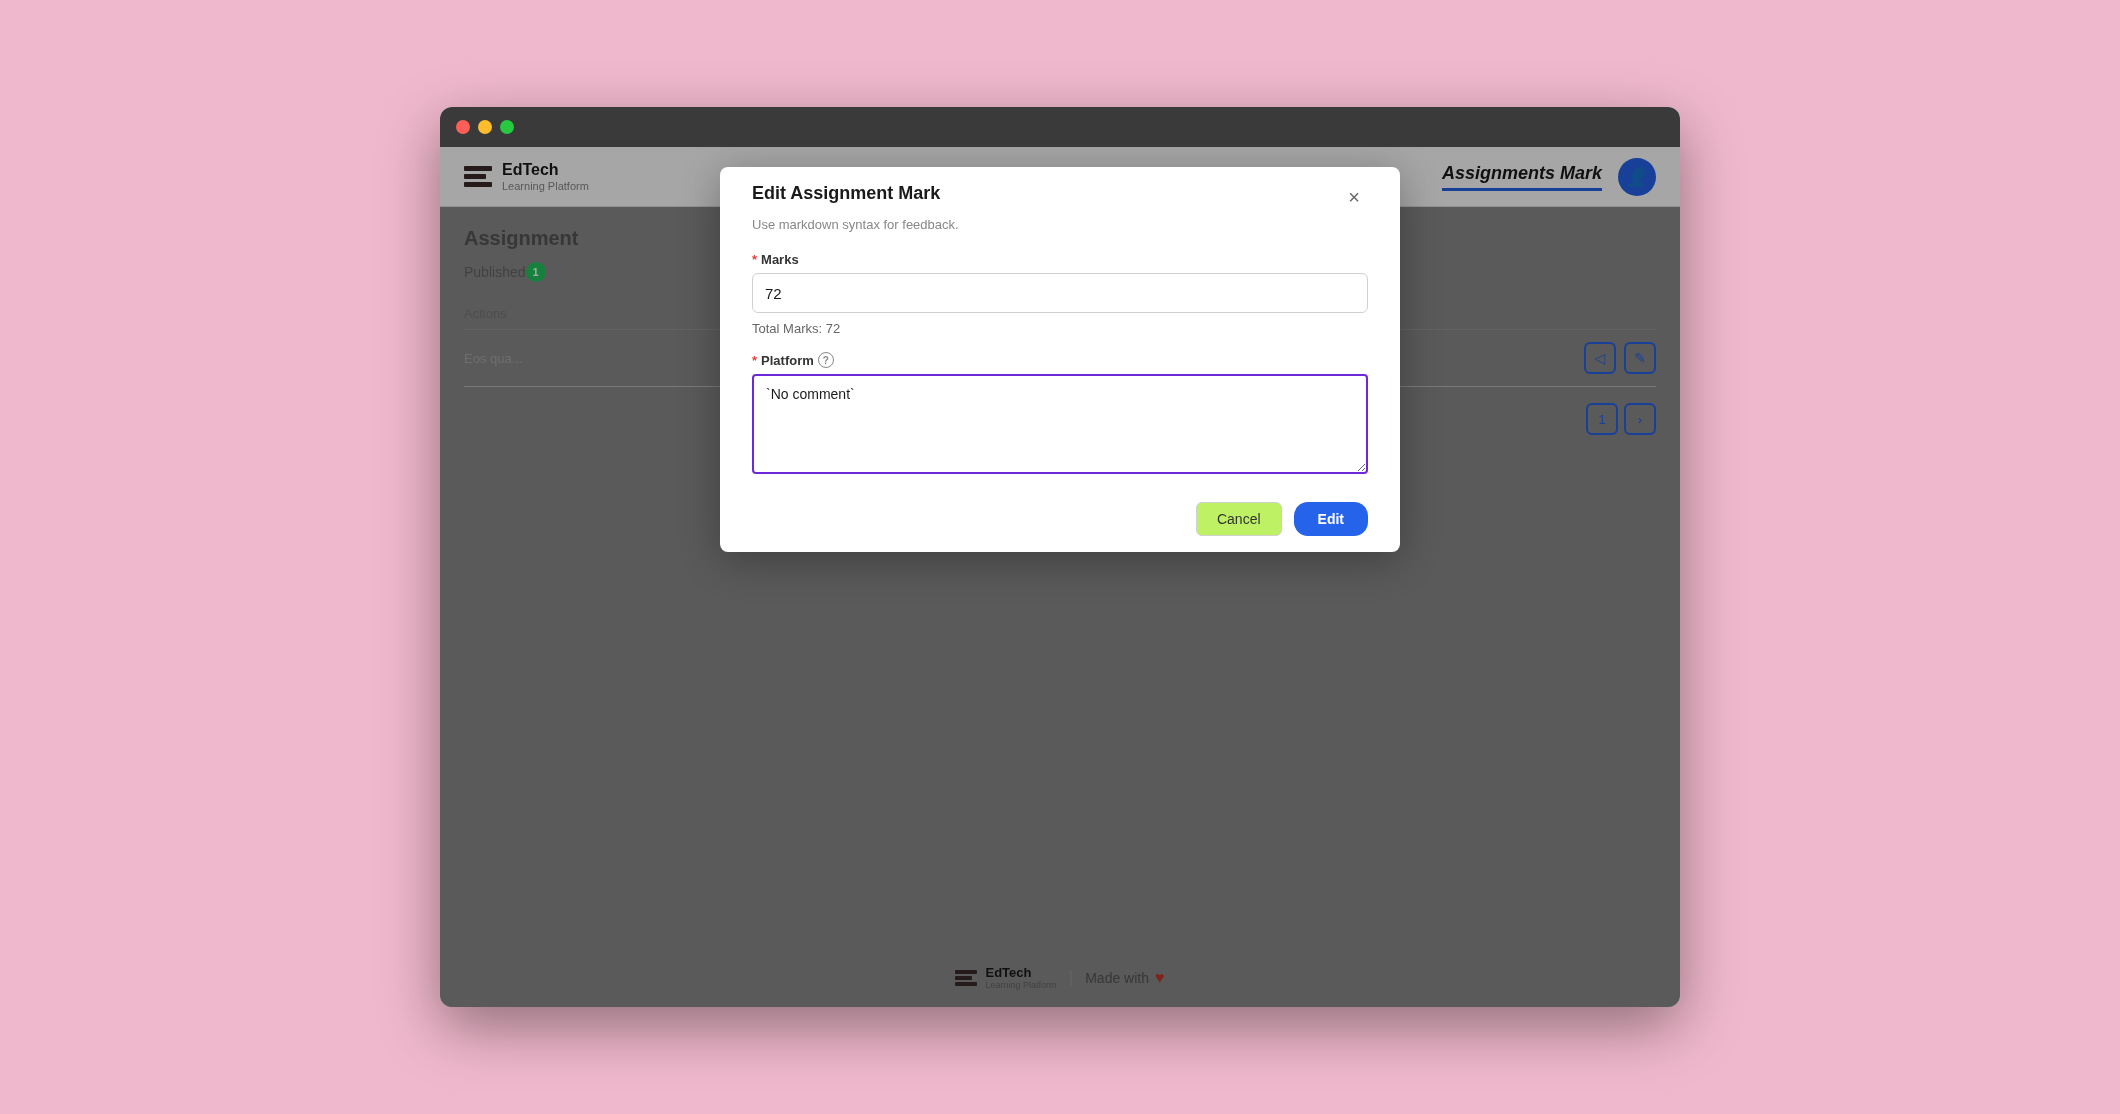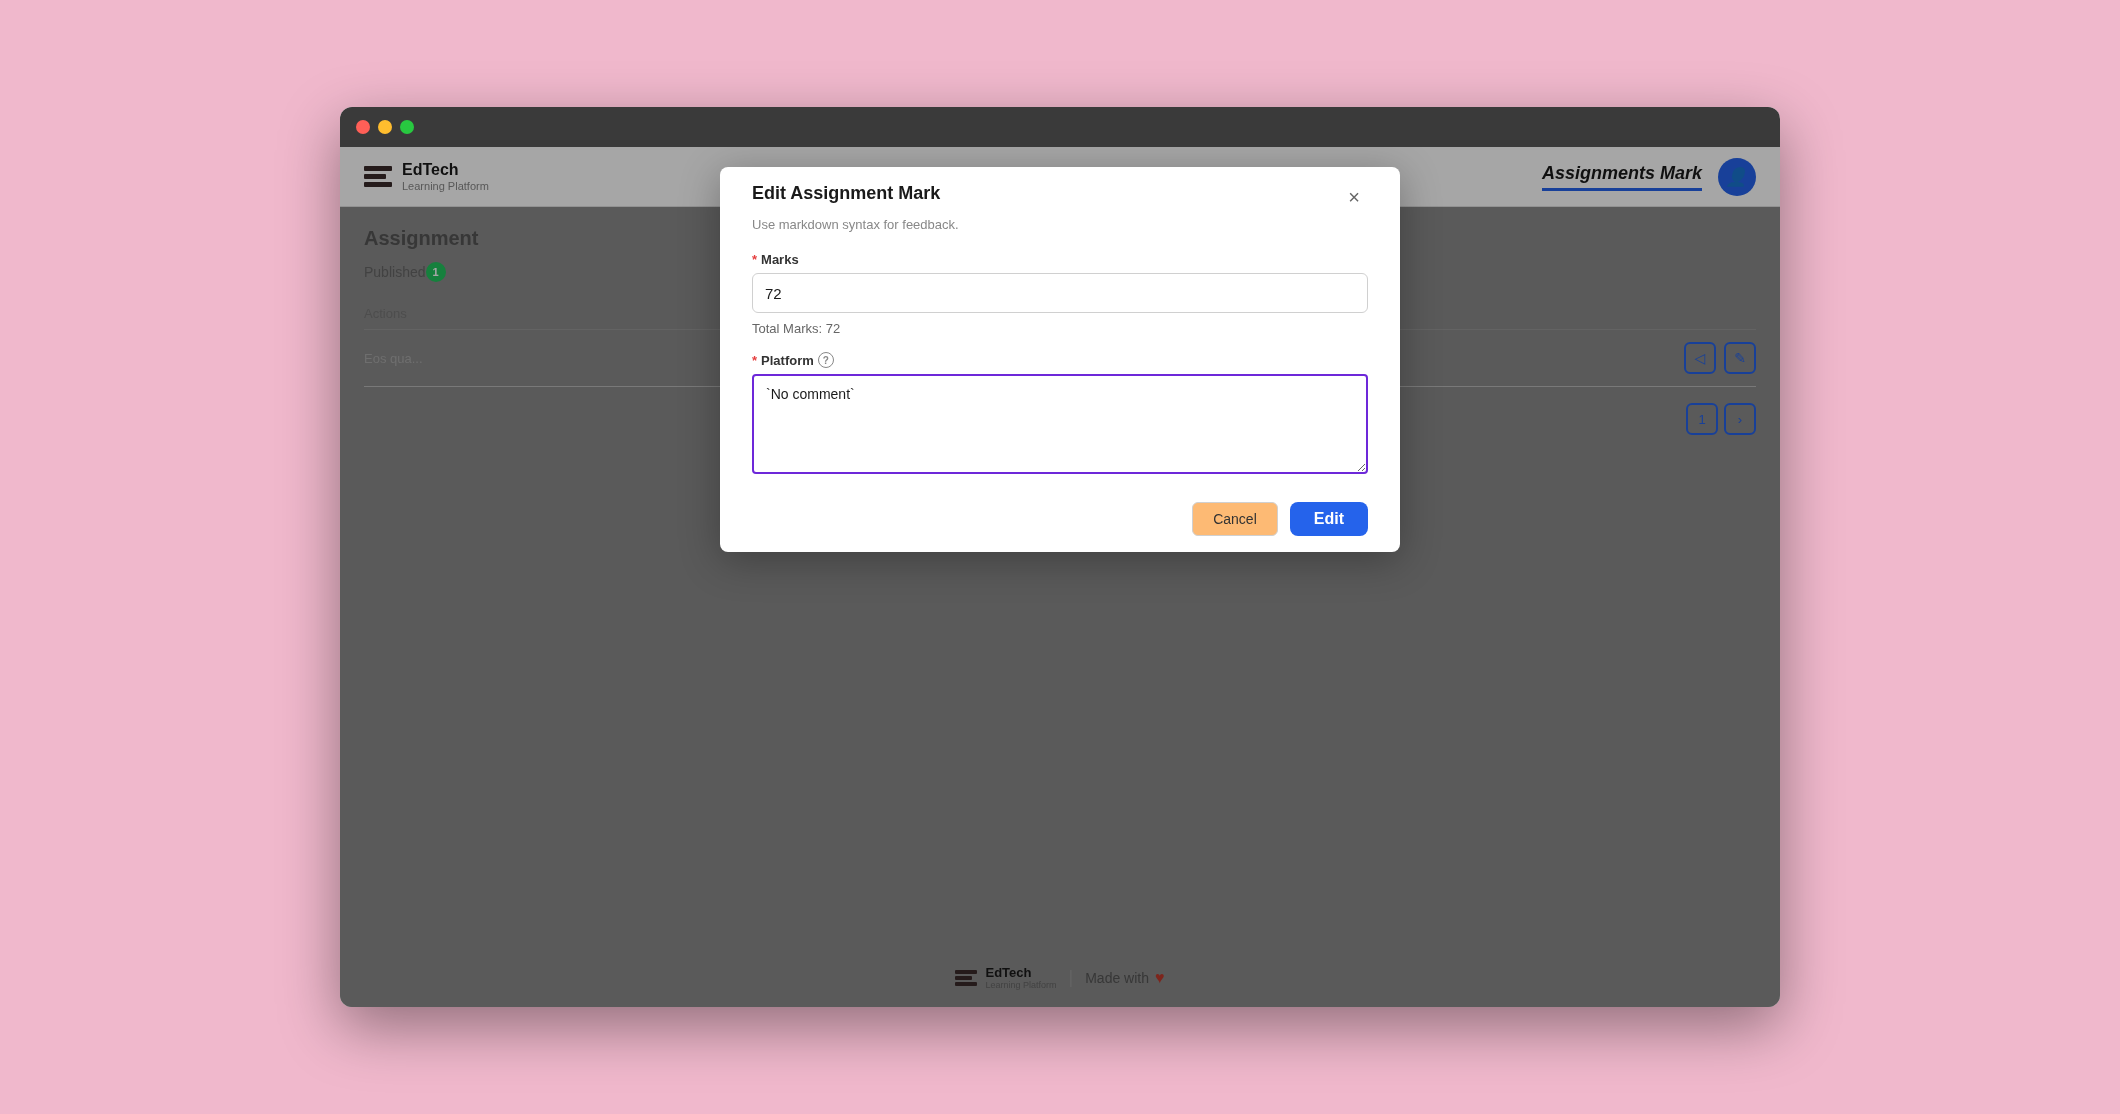--- a/index.html
+++ b/index.html
@@ -6,21 +6,21 @@
     body {
       width: 2120px;
       height: 1114px;
       background: #f0b8cc;
       display: flex;
       align-items: center;
       justify-content: center;
       font-family: -apple-system, BlinkMacSystemFont, 'Segoe UI', sans-serif;
     }
     .browser-window {
-      width: 1440px;
+      width: 1240px;
       height: 900px;
       background: #fff;
       border-radius: 12px;
       overflow: hidden;
       box-shadow: 0 20px 60px rgba(0,0,0,0.4);
       display: flex;
       flex-direction: column;
     }
     .title-bar {
       height: 40px;
@@ -309,32 +309,32 @@
     .modal-footer {
       display: flex;
       justify-content: flex-end;
       gap: 12px;
       margin-top: 24px;
     }
     .btn-cancel {
       padding: 8px 20px;
       border: 1px solid #d0d0d0;
       border-radius: 6px;
-      background: #fdba74;
+      background: #bef264;
       color: #333;
       font-size: 14px;
       cursor: pointer;
     }
     .btn-edit {
       padding: 8px 24px;
       border: none;
-      border-radius: 8px;
+      border-radius: 14px;
       background: #2563eb;
       color: #fff;
-      font-size: 16px;
+      font-size: 14px;
       font-weight: 600;
       cursor: pointer;
     }
   </style>
 </head>
 <body>
 
 <div class="browser-window">
 
   <div class="title-bar">

